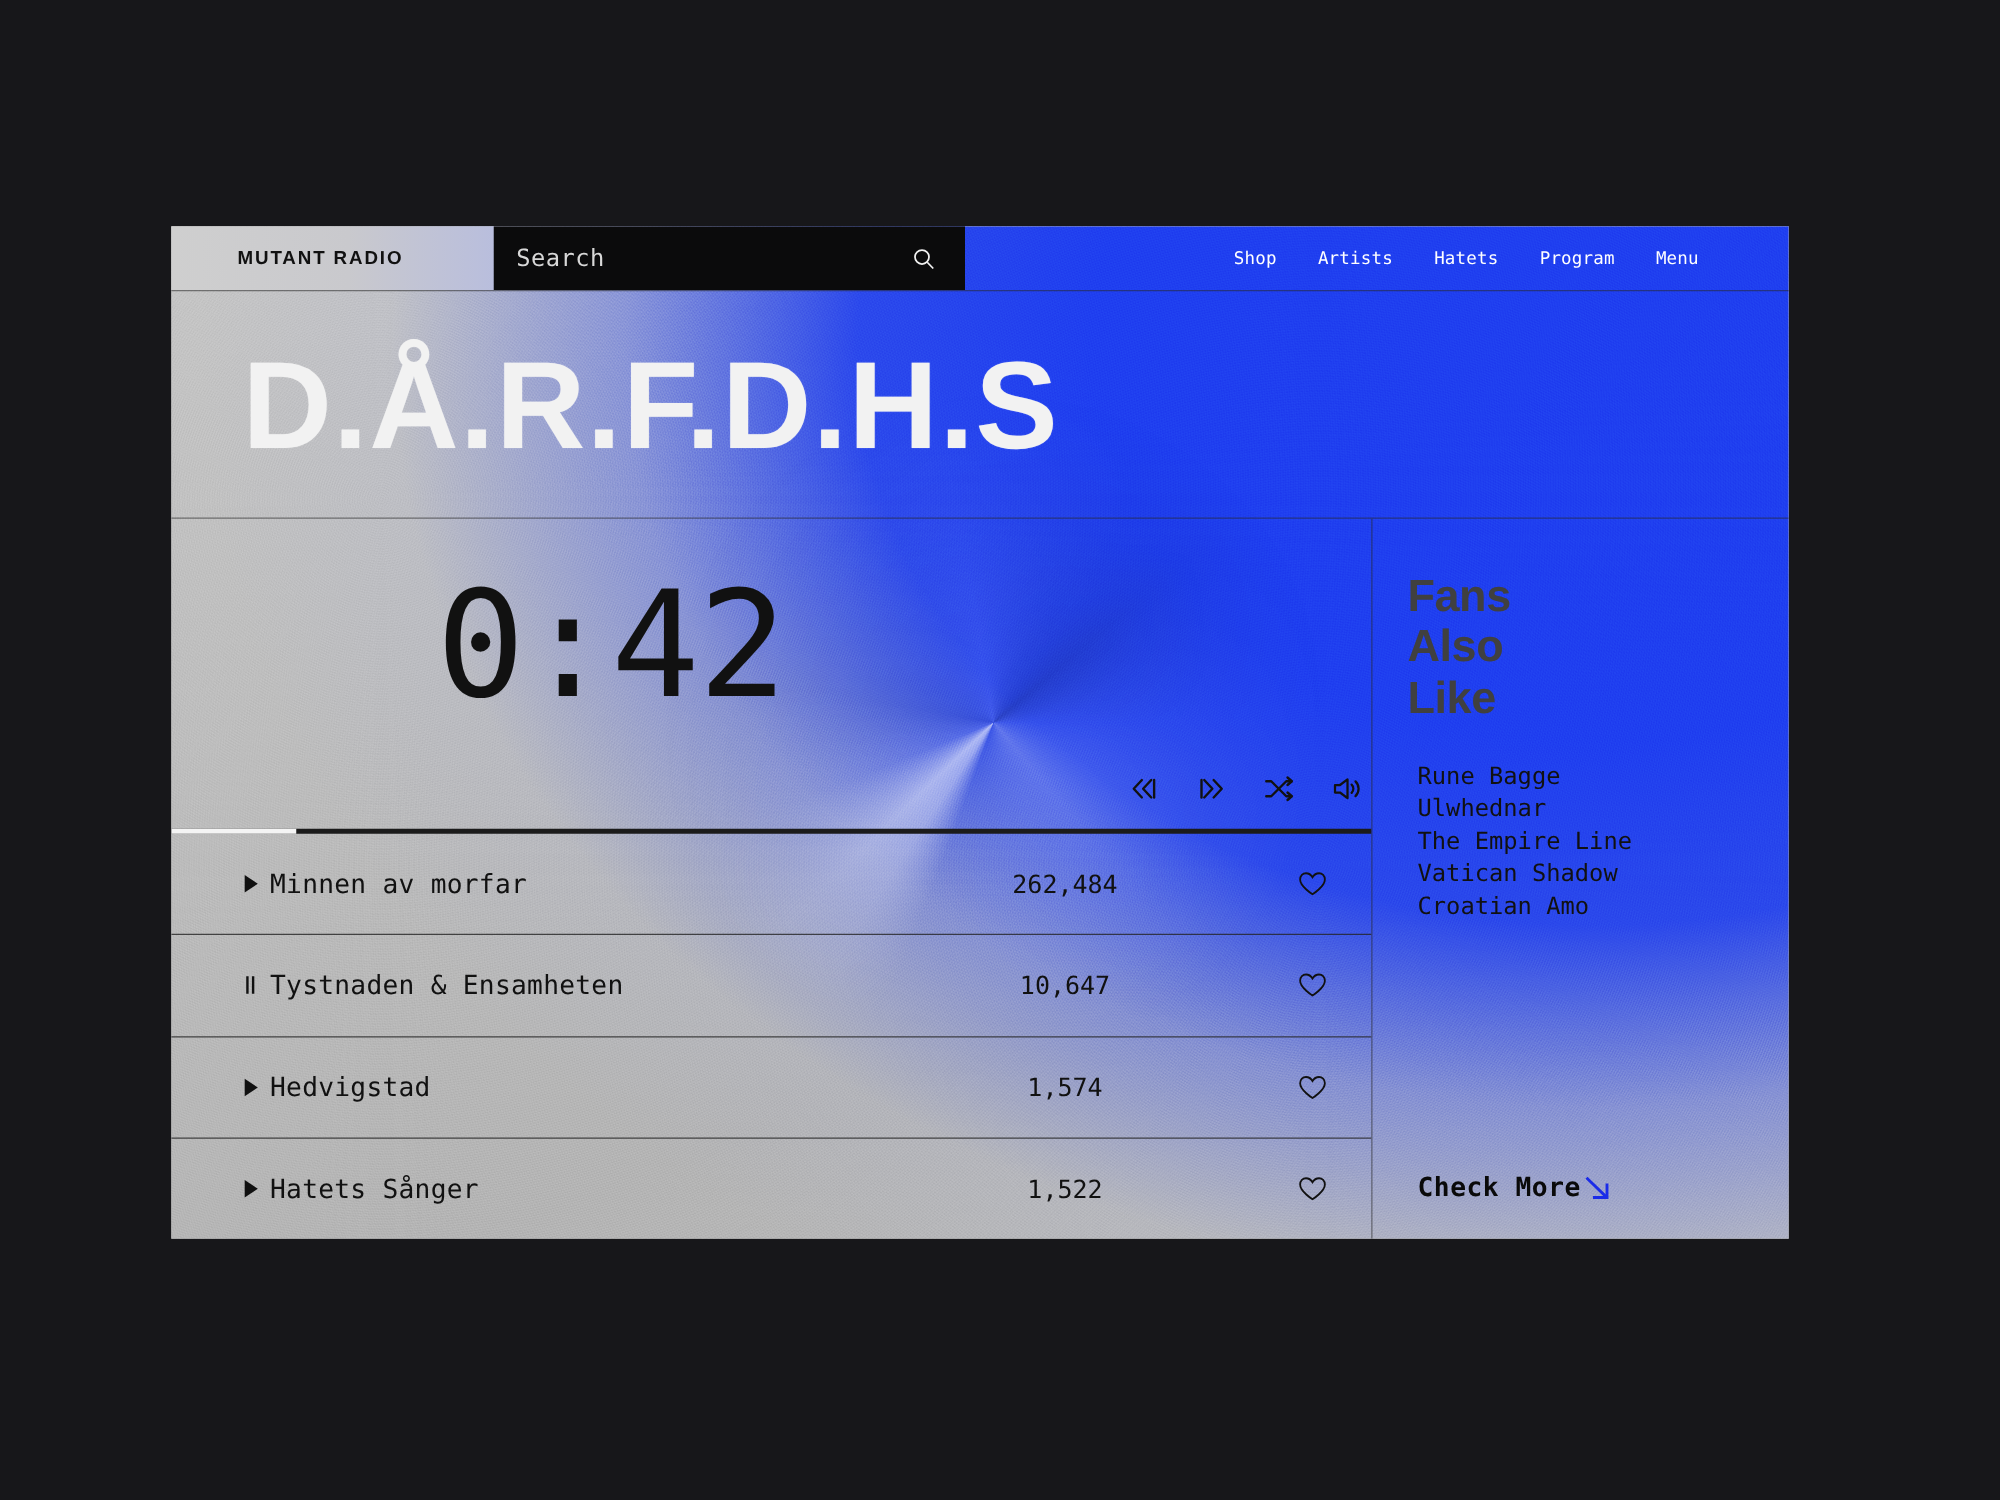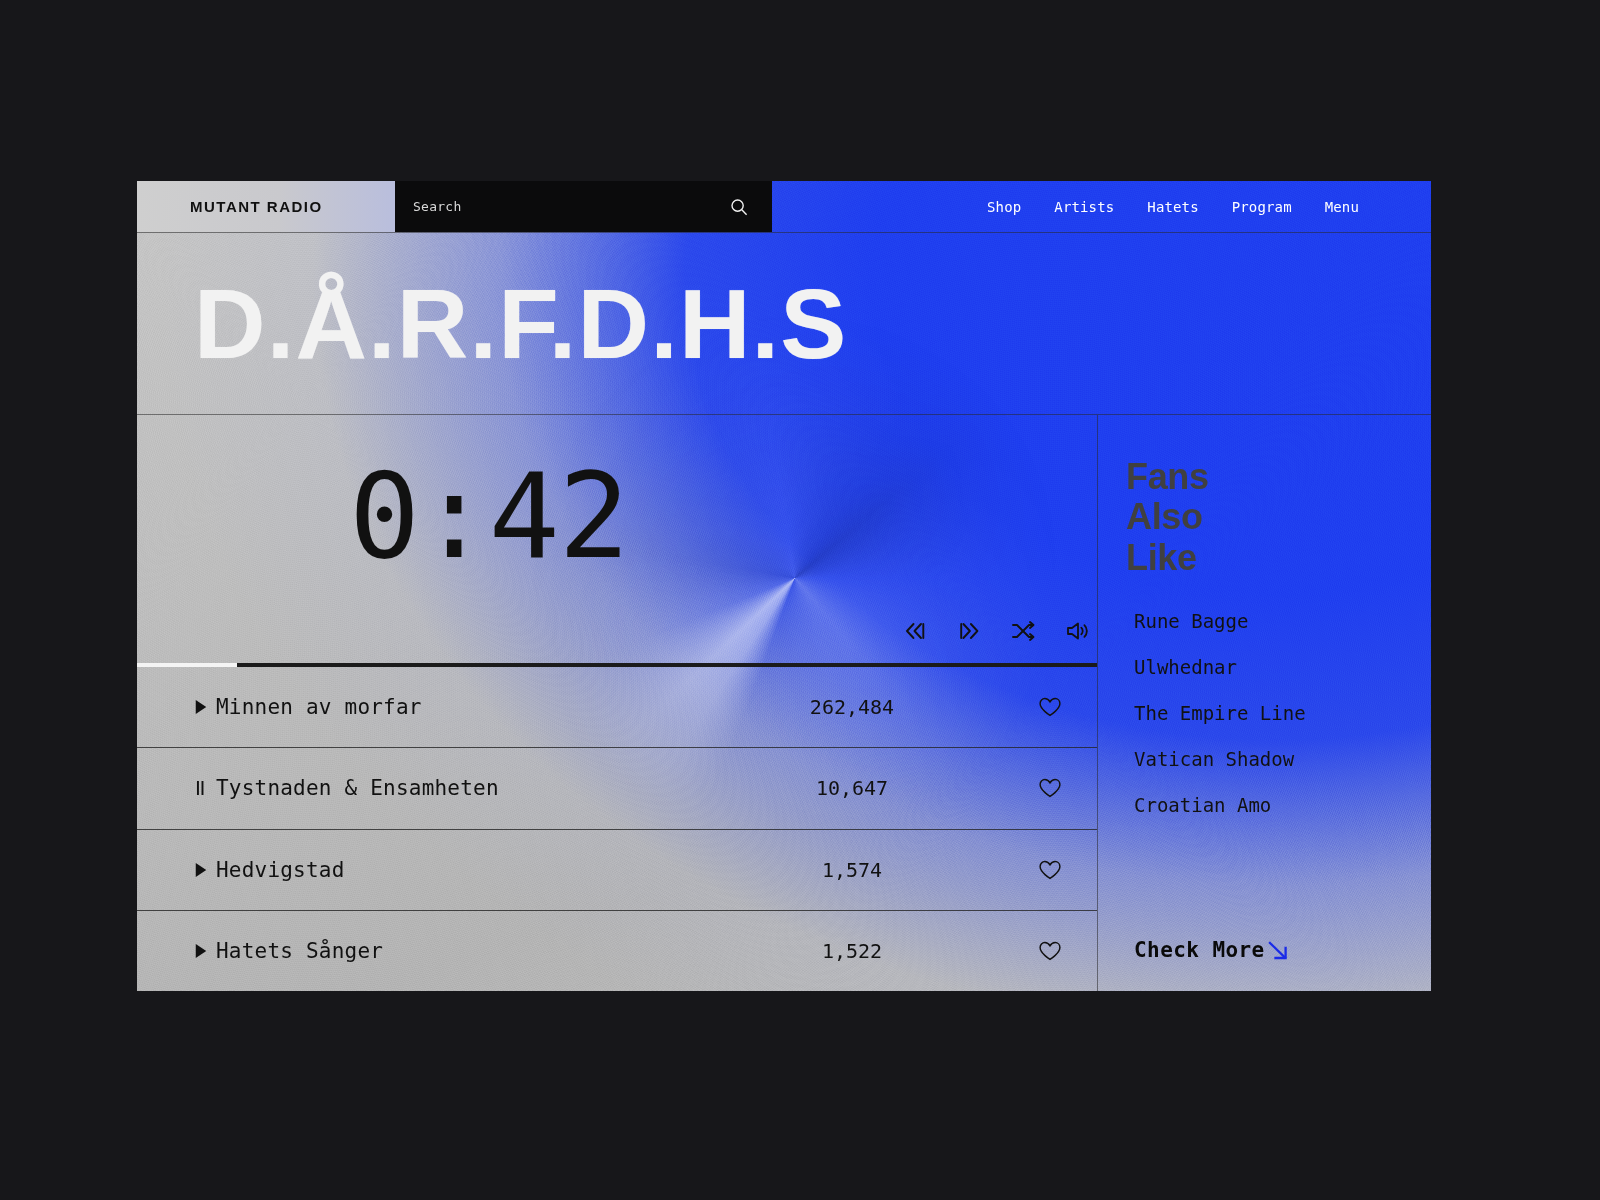--- a/index.html
+++ b/index.html
@@ -80,21 +80,21 @@
   }
   #search-zone {
     width:377px; flex:0 0 377px;
     background:#0b0b0c;
     display:flex; align-items:center;
     padding:0 24px 0 18px;
     position:relative;
   }
   #search-input {
     flex:1; background:transparent; border:none; outline:none;
-    color:#e8e8e8; font-size:13px;
+    color:#e8e8e8; font-size:19px;
     font-family:"DejaVu Sans Mono", monospace;
     letter-spacing:.02em;
   }
   #search-input::placeholder { color:#d8d8d8; opacity:1; }
   #search-icon { width:18px; height:18px; flex:0 0 18px; }
   #nav-zone {
     flex:1; display:flex; align-items:center; justify-content:flex-end;
     padding-right:72px; gap:33px;
     background:transparent;
   }
@@ -184,21 +184,21 @@
   .track-like { width:95px; flex:0 0 95px; display:flex; justify-content:center; cursor:pointer; }
 
   
   #right { flex:0 0 333px; position:relative; padding:42px 0 0 0; display:flex; flex-direction:column; }
   #fans-title {
     padding-left:28px;
     font-family:Liberation Sans, sans-serif;
     font-weight:700; font-size:36px; line-height:1.12; color:#404040;
     letter-spacing:-.01em;
   }
-  #fans-list { padding:32px 0 0 36px; display:flex; flex-direction:column; gap:24px; }
+  #fans-list { padding:32px 0 0 36px; display:flex; flex-direction:column; gap:4px; }
   .fan-item {
     font-family:"DejaVu Sans Mono", monospace;
     font-size:19px; color:#111; cursor:pointer; white-space:nowrap;
   }
   #check-more {
     margin-top:auto; padding:0 0 28px 36px;
     display:flex; align-items:center; cursor:pointer;
   }
   #check-more-label {
     font-family:"DejaVu Sans Mono", monospace;

